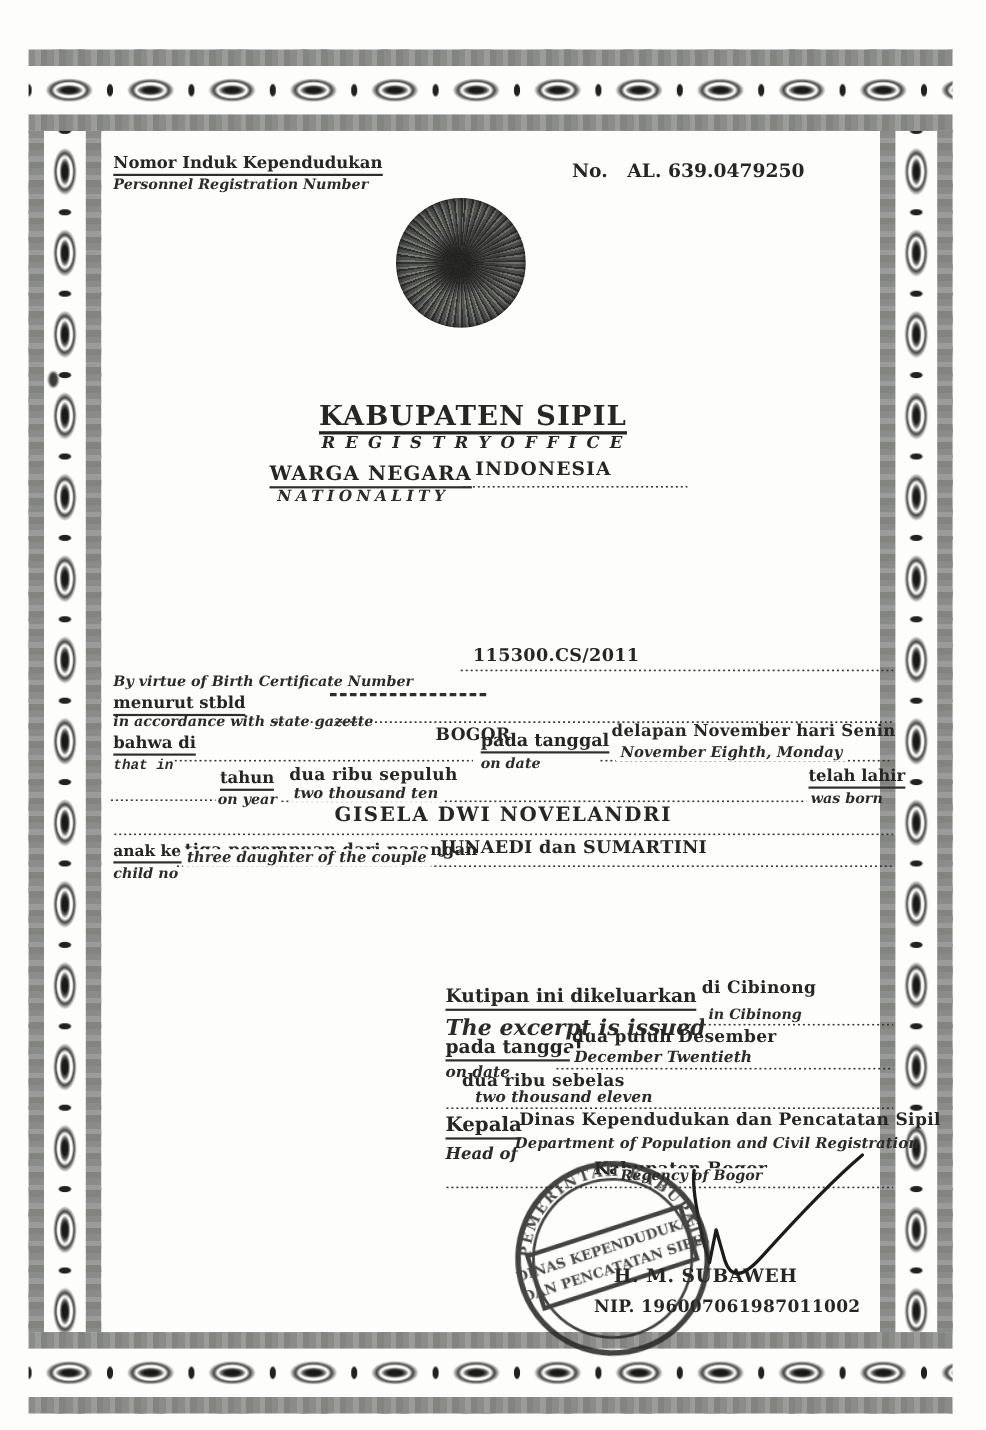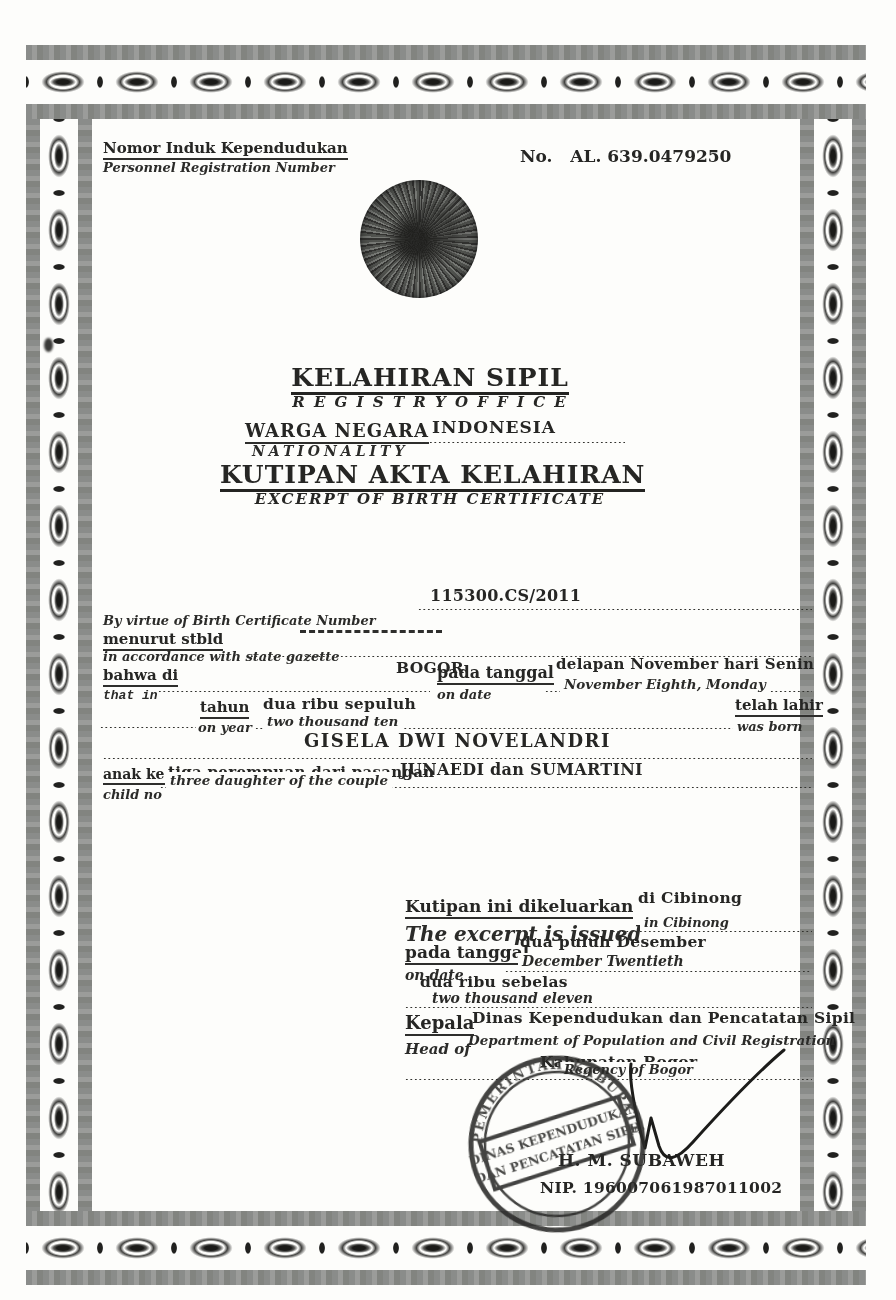--- a/index.html
+++ b/index.html
@@ -80,31 +80,27 @@
       <span class="en">Personnel Registration Number</span>
     </div>
     <div class="abs" style="left:520px;top:146px;font-size:17px;font-weight:bold;">
       <span>No.</span>&nbsp;&nbsp;
       <span>AL. 639.0479250</span>
     </div>
 
     <div class="emblem"></div>
 
     <div class="abs" style="left:250px;top:363px;width:360px;text-align:center;">
-      <span class="h-main">KELAHIRAN SIPIL</span><br>
+      <span class="h-main">KABUPATEN SIPIL</span><br>
       <span class="h-en" style="letter-spacing:2px;">R E G I S T R Y   O F F I C E</span>
     </div>
     <span class="abs lbl u" style="left:245px;top:420px;font-size:18px;letter-spacing:1px;">WARGA NEGARA</span>
     <span class="abs val" style="left:432px;top:417px;font-size:17px;letter-spacing:1px;">INDONESIA</span>
     <div class="dotline" style="left:420px;top:441px;width:205px;"></div>
     <span class="abs en" style="left:252px;top:443px;font-size:14px;letter-spacing:4px;">NATIONALITY</span>
-    <div class="abs" style="left:220px;top:460px;width:420px;text-align:center;">
-      <span class="h-main">KUTIPAN AKTA KELAHIRAN</span><br>
-      <span class="h-en" style="letter-spacing:2px;">EXCERPT OF BIRTH CERTIFICATE</span>
-    </div>
 
     <span class="abs en" style="left:103px;top:613px;">By virtue of Birth Certificate Number</span>
     <span class="abs val" style="left:430px;top:586px;font-size:16px;">115300.CS/2011</span>
     <div class="dotline" style="left:418px;top:608px;width:394px;"></div>
     <div class="dash" style="left:300px;top:630px;width:142px;"></div>
 
     <span class="abs lbl u" style="left:103px;top:630px;">menurut stbld</span>
     <span class="abs en" style="left:103px;top:649px;">in accordance with state gazette</span>
     <div class="dotline" style="left:250px;top:655px;width:562px;"></div>
 

